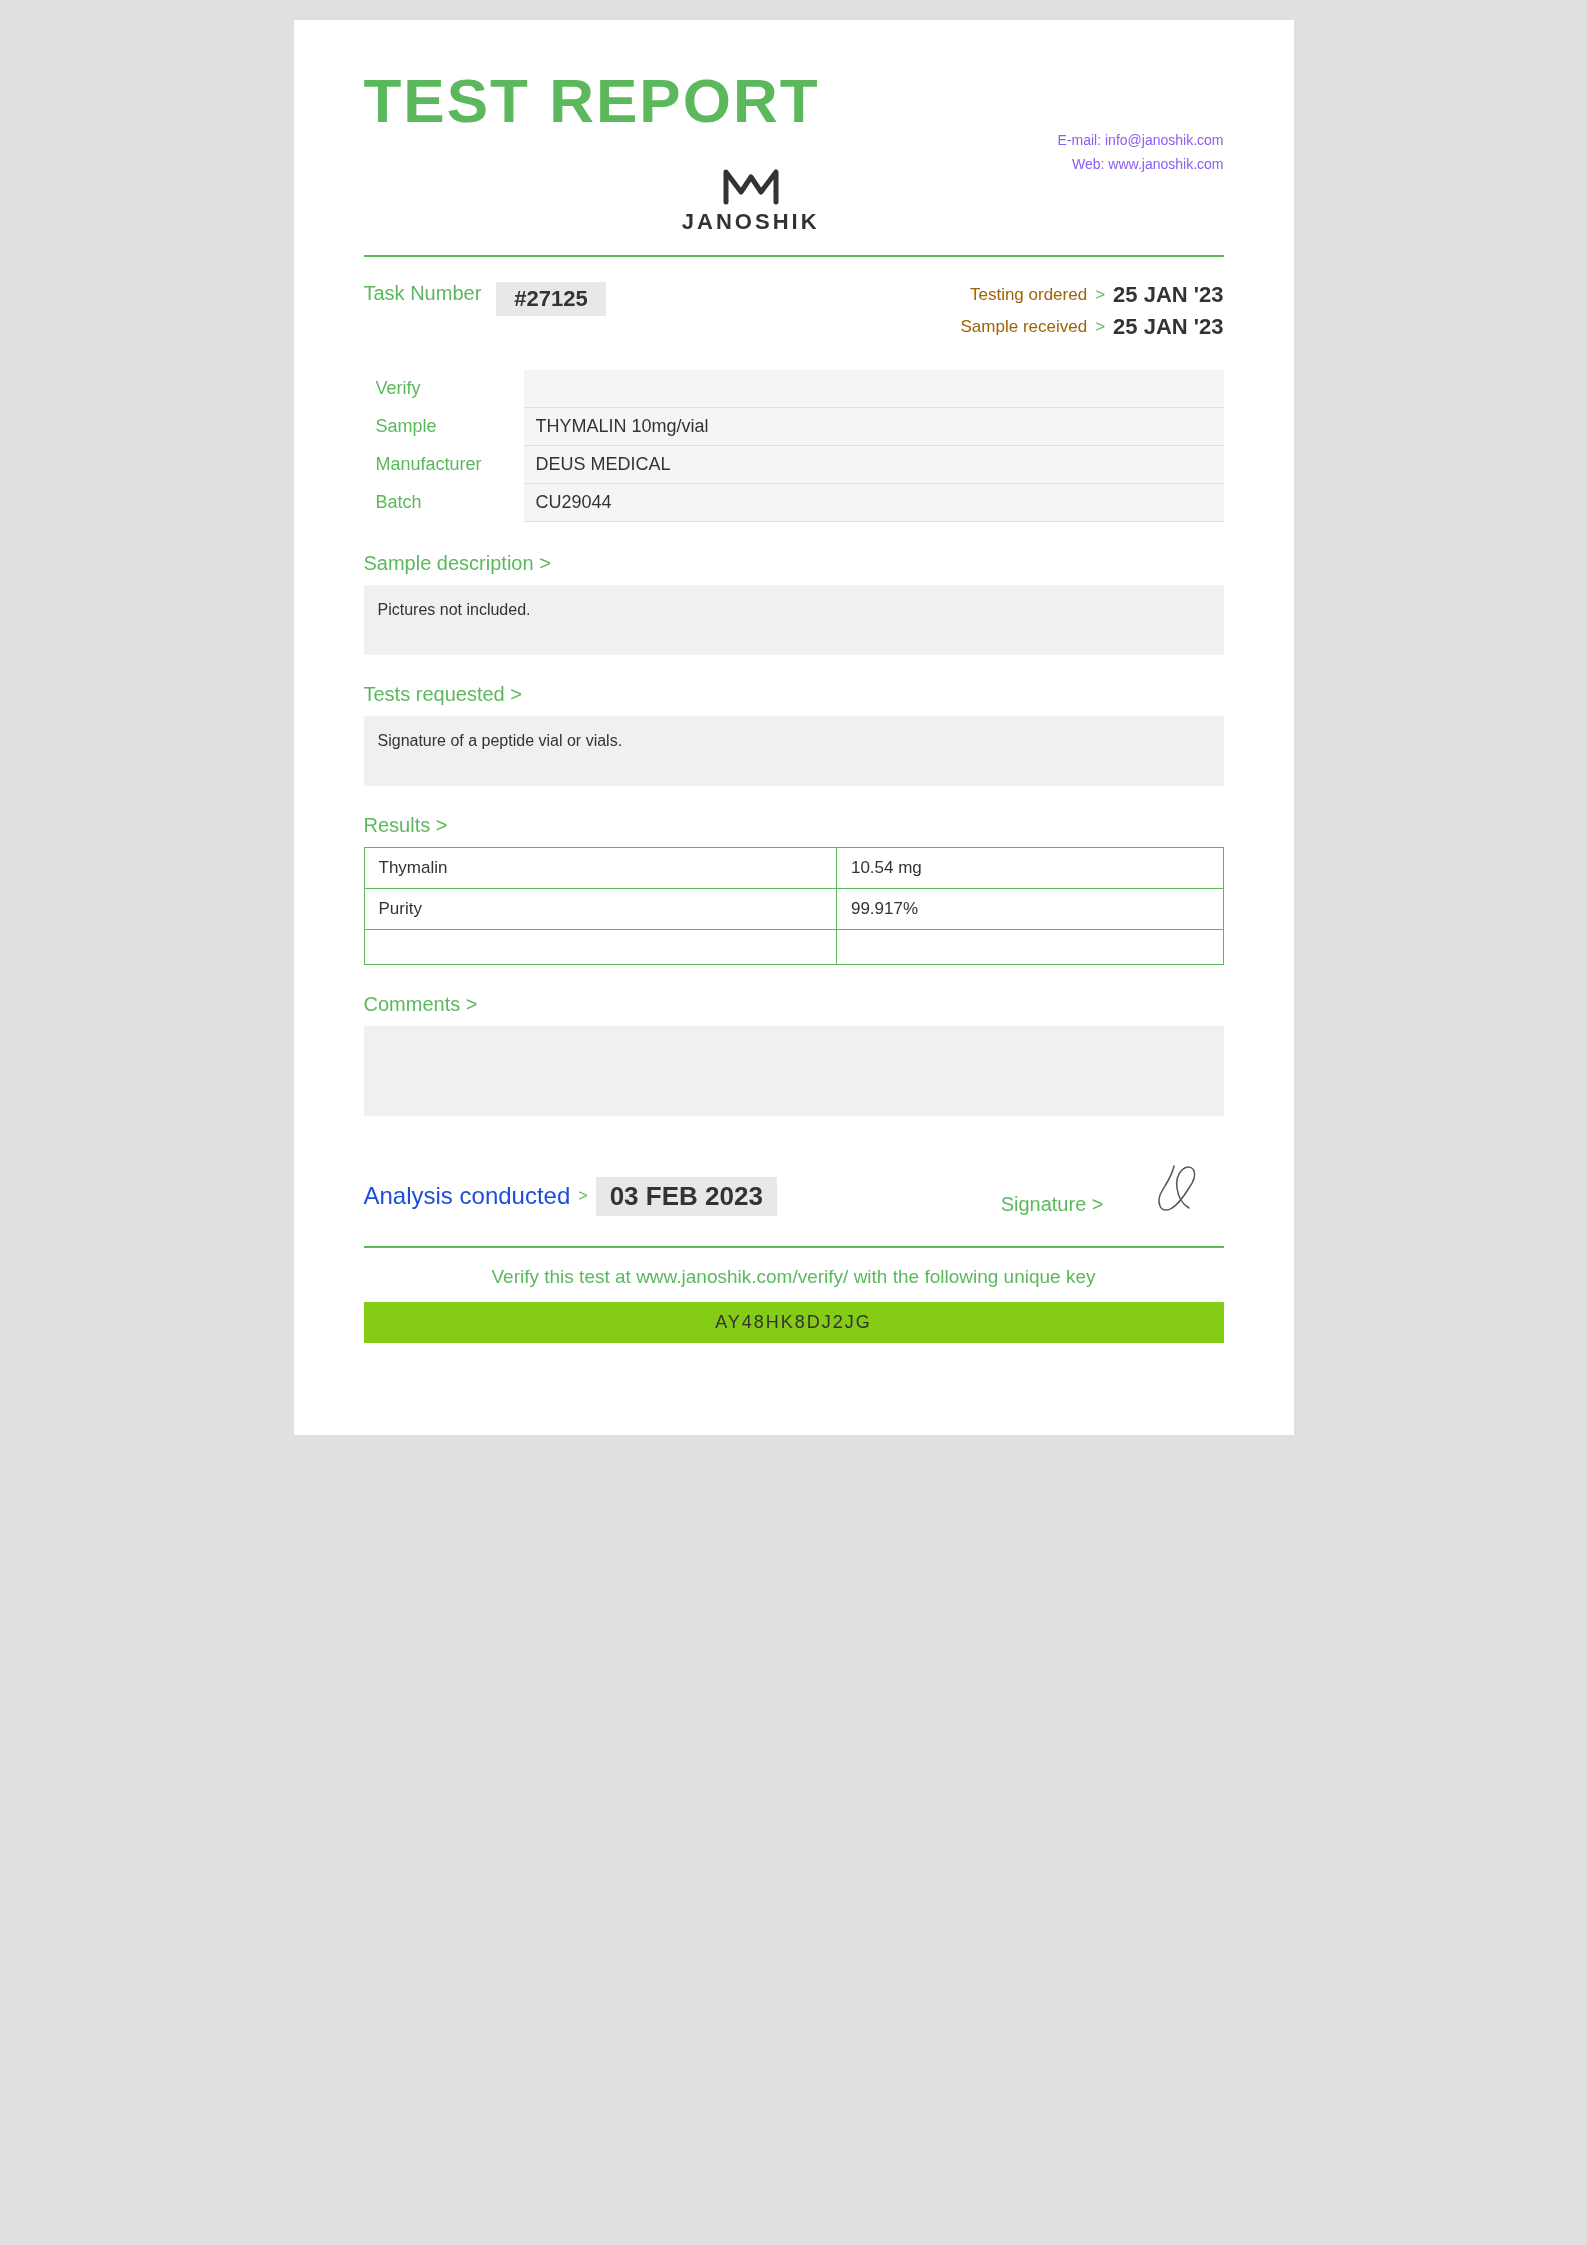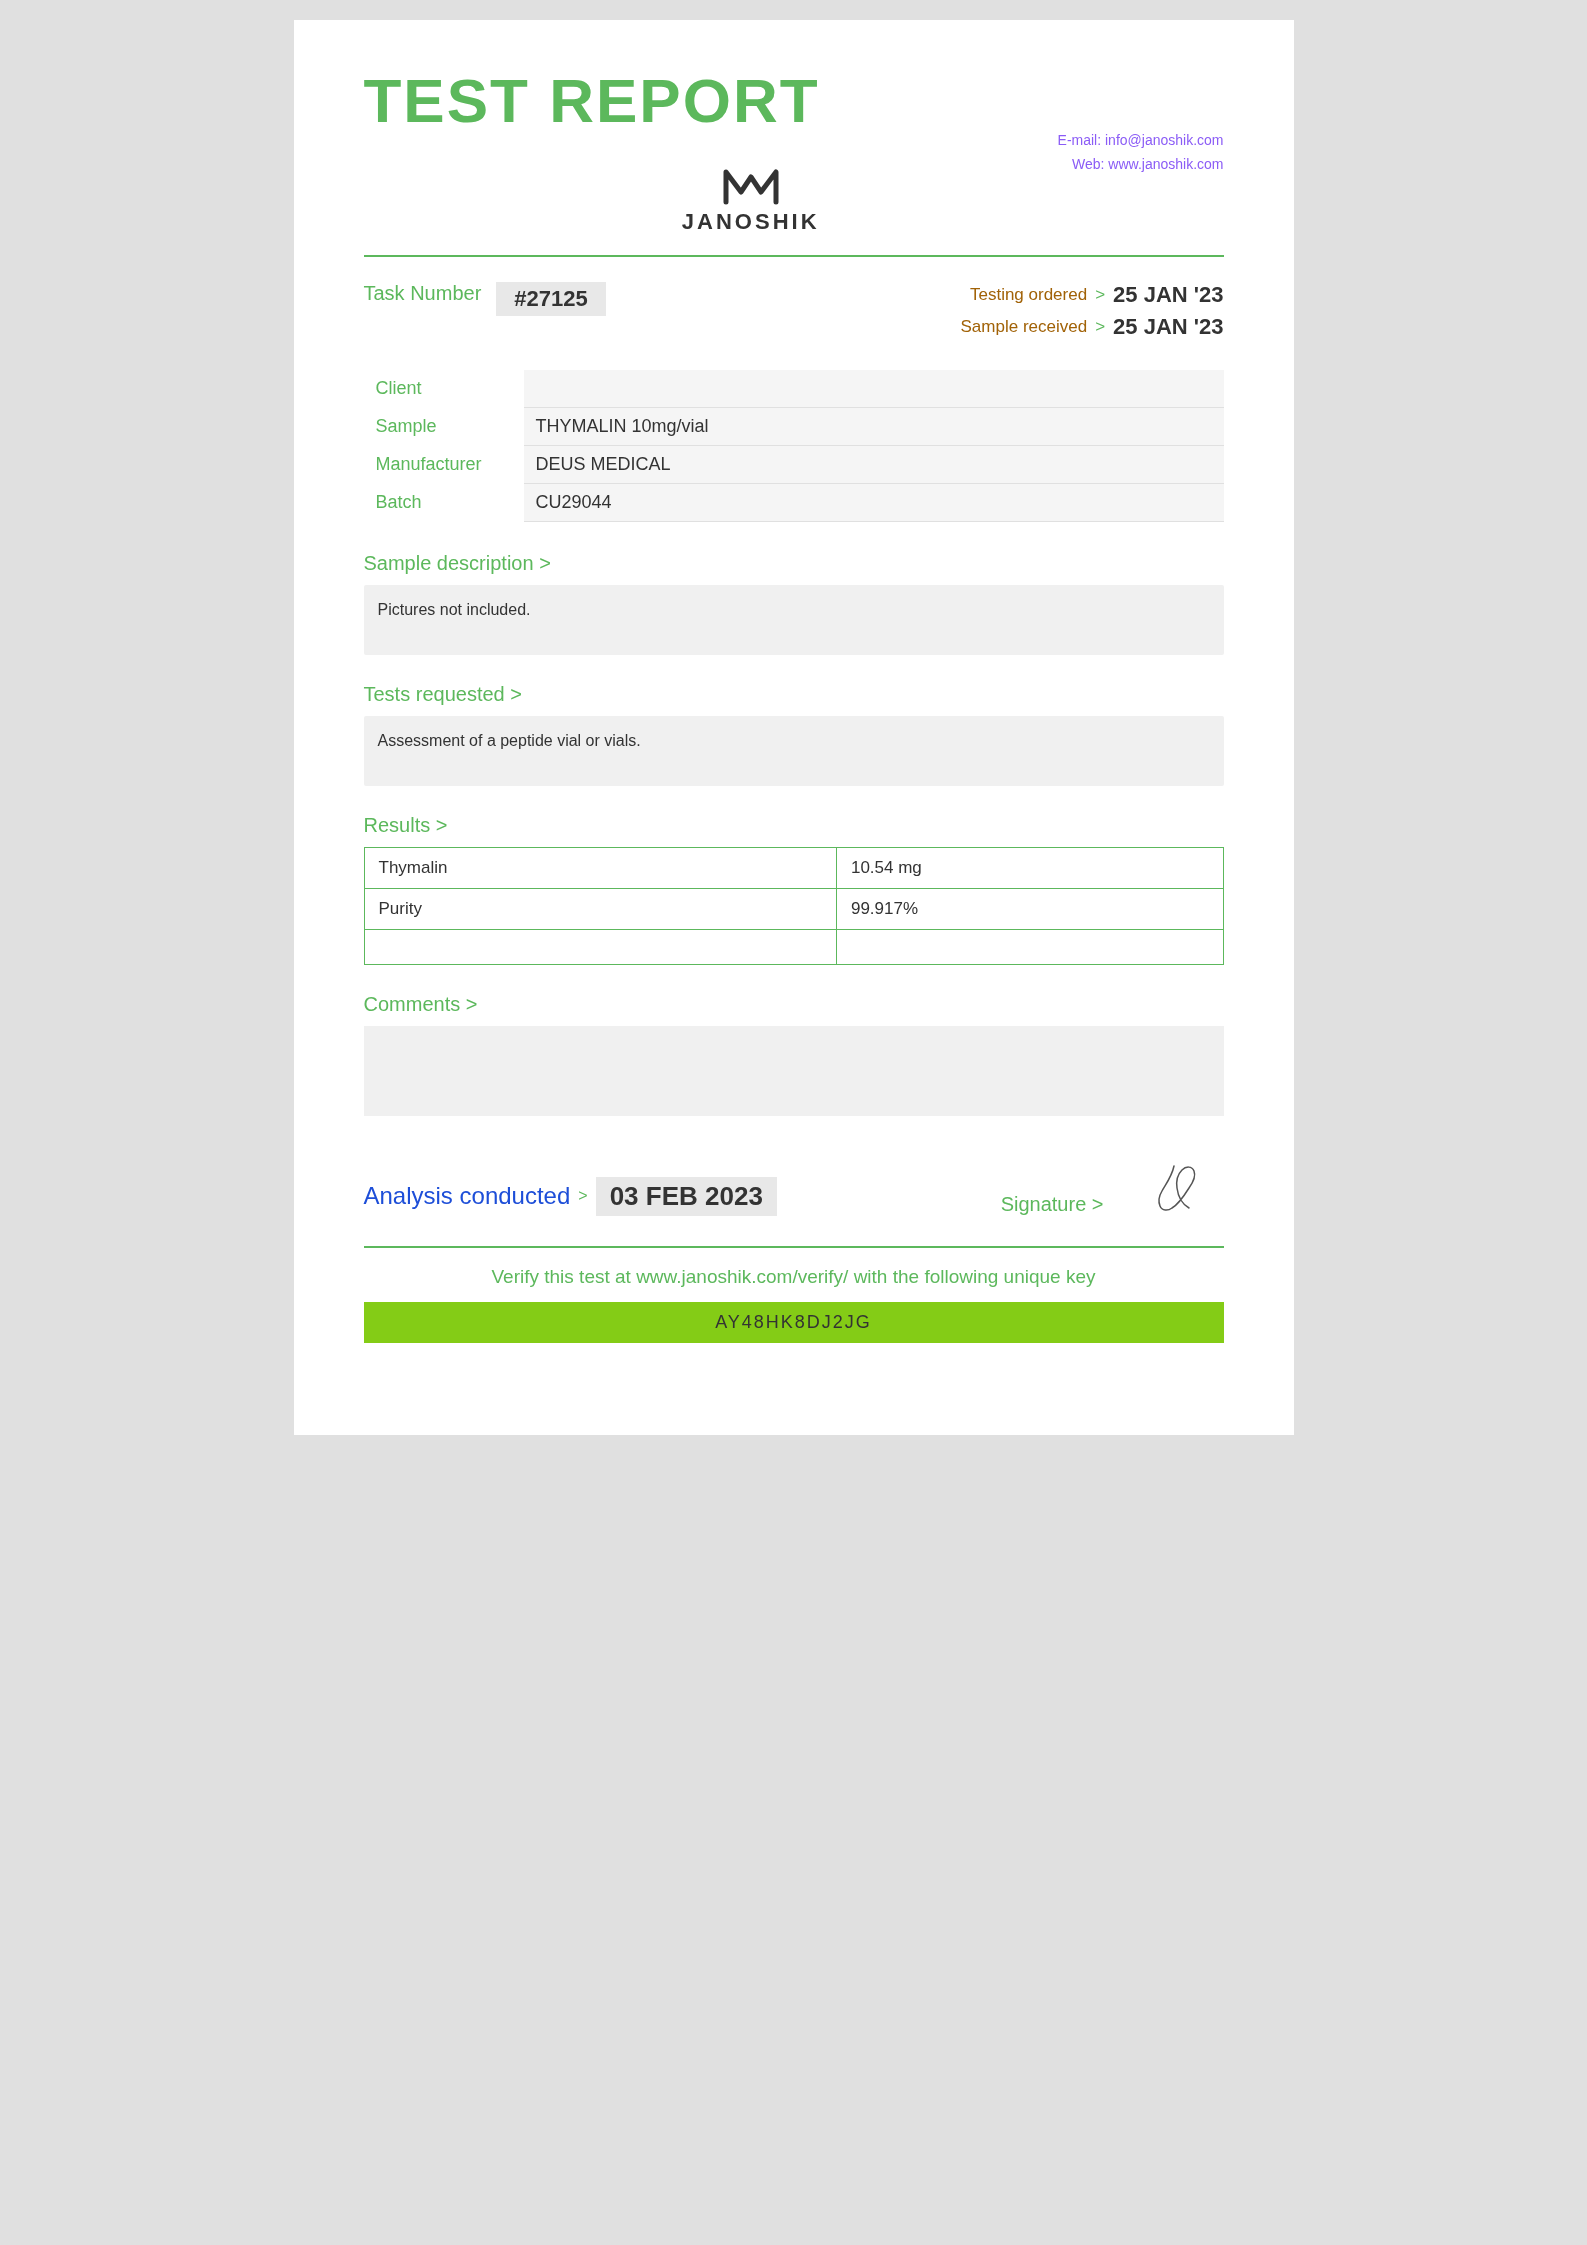--- a/index.html
+++ b/index.html
@@ -334,21 +334,21 @@
         <span class="date-label">Sample received</span>
         <span class="date-arrow">&gt;</span>
         <span class="date-value">25 JAN '23</span>
       </div>
     </div>
   </div>
 
   <table class="info-table">
     <tbody>
         <tr>
-      <td>Client</td>
+      <td>Verify</td>
       <td></td>
     </tr>
     <tr>
       <td>Sample</td>
       <td>THYMALIN 10mg/vial</td>
     </tr>
     <tr>
       <td>Manufacturer</td>
       <td>DEUS MEDICAL</td>
     </tr>
@@ -359,21 +359,21 @@
   </tbody>
     </table>
 
   <div class="section">
     <div class="section-title">Sample description &gt;</div>
     <div class="section-box">Pictures not included.</div>
   </div>
 
   <div class="section">
     <div class="section-title">Tests requested &gt;</div>
-    <div class="section-box">Assessment of a peptide vial or vials.</div>
+    <div class="section-box">Signature of a peptide vial or vials.</div>
   </div>
 
   <div class="section">
     <div class="section-title">Results &gt;</div>
     <table class="results-table">
       <tbody>
           <tr>
         <td>Thymalin</td>
         <td>10.54 mg</td>
       </tr>

